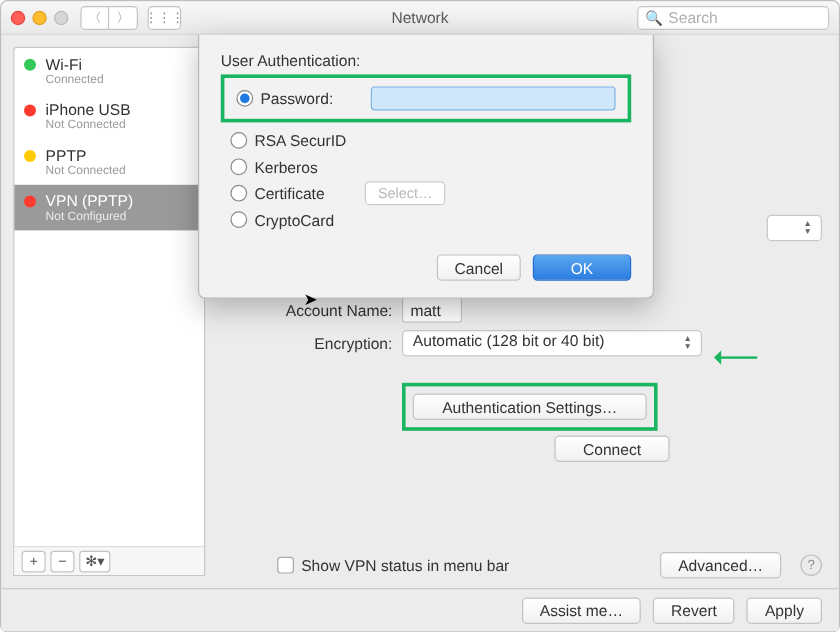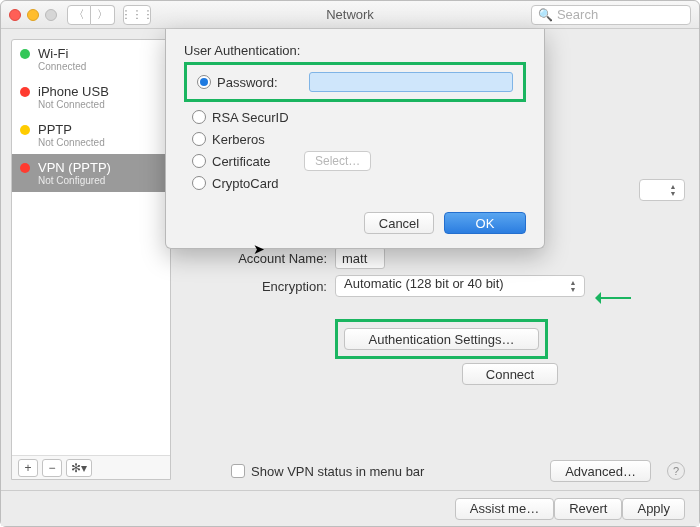--- a/index.html
+++ b/index.html
@@ -94,21 +94,21 @@
 .pushbtn {
   height:22px; background:linear-gradient(#fff,#f1f1f1); border:1px solid #c3c3c3;
   border-radius:4px; padding:0 14px; display:inline-flex; align-items:center;
   font-size:13px; color:#333;
 }
 .pushbtn.primary { background:linear-gradient(#5aa6f0,#2b7de0); color:#fff; border:1px solid #246fce;}
 .checkbox{width:14px;height:14px;border:1px solid #aaa;border-radius:3px;background:#fff;margin-right:6px;}
 .bottombar {
   position:absolute; left:0; right:0; bottom:0; height:36px;
   background:#ececec; border-top:1px solid #ccc; display:flex; align-items:center;
-  justify-content:flex-end; padding:0 14px; 
+  justify-content:flex-end; padding:0 14px; gap:10px;
 }
 .sheet-overlay{
   position:absolute; left:164px; top:28px; width:380px;
   background:#f2f2f2; border:1px solid #b8b8b8; border-top:none;
   border-radius:0 0 6px 6px; box-shadow:0 8px 24px rgba(0,0,0,.25);
   padding:14px 18px 14px 18px; z-index:10;
 }
 .sheet-overlay .section-title{font-size:13px; color:#333; margin-bottom:4px;}
 .radiogroup{margin-left:8px;}
 .radio-row{display:flex;align-items:center;height:22px;}

